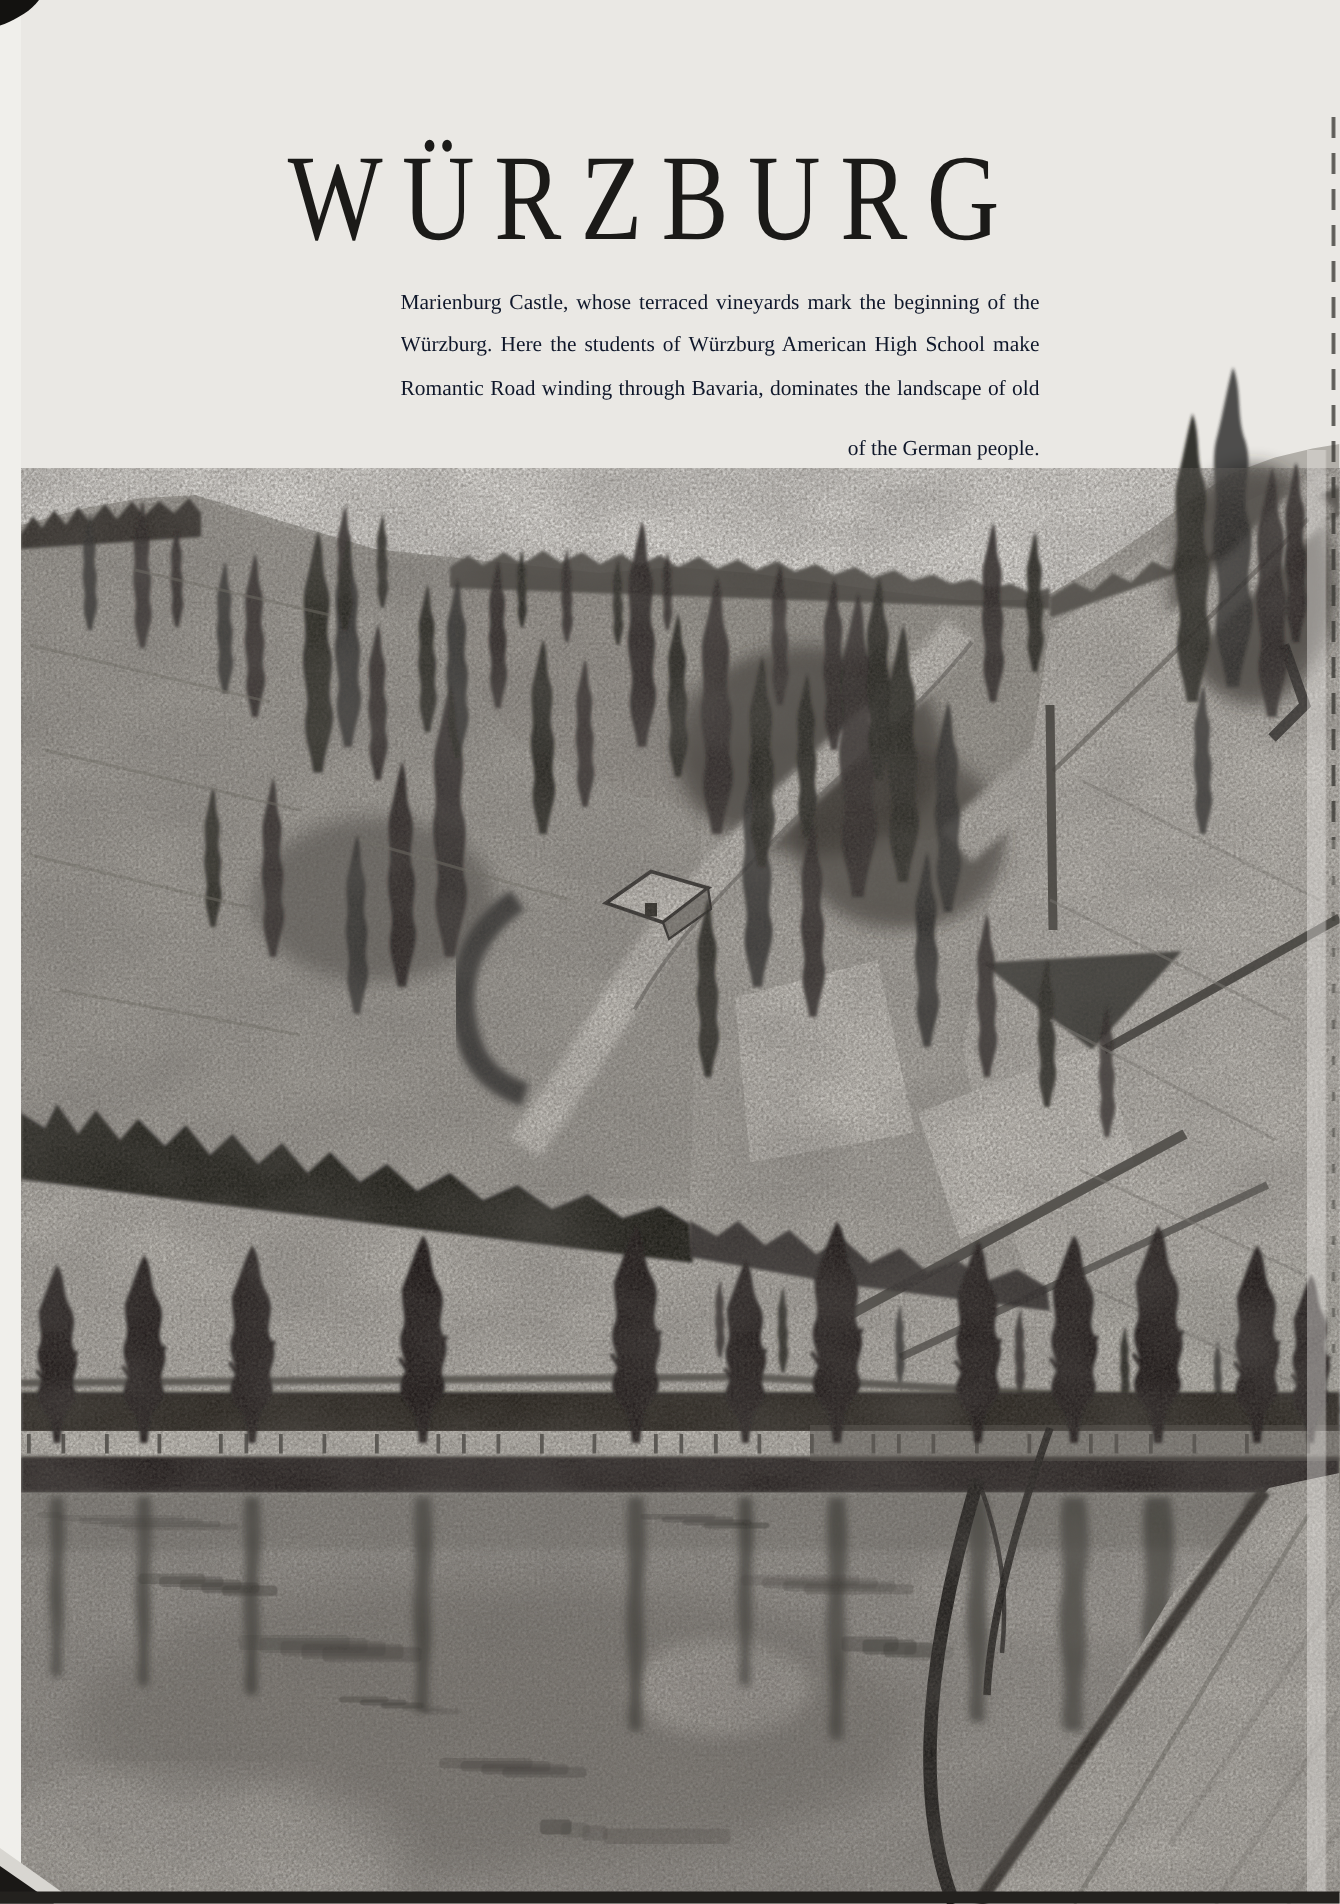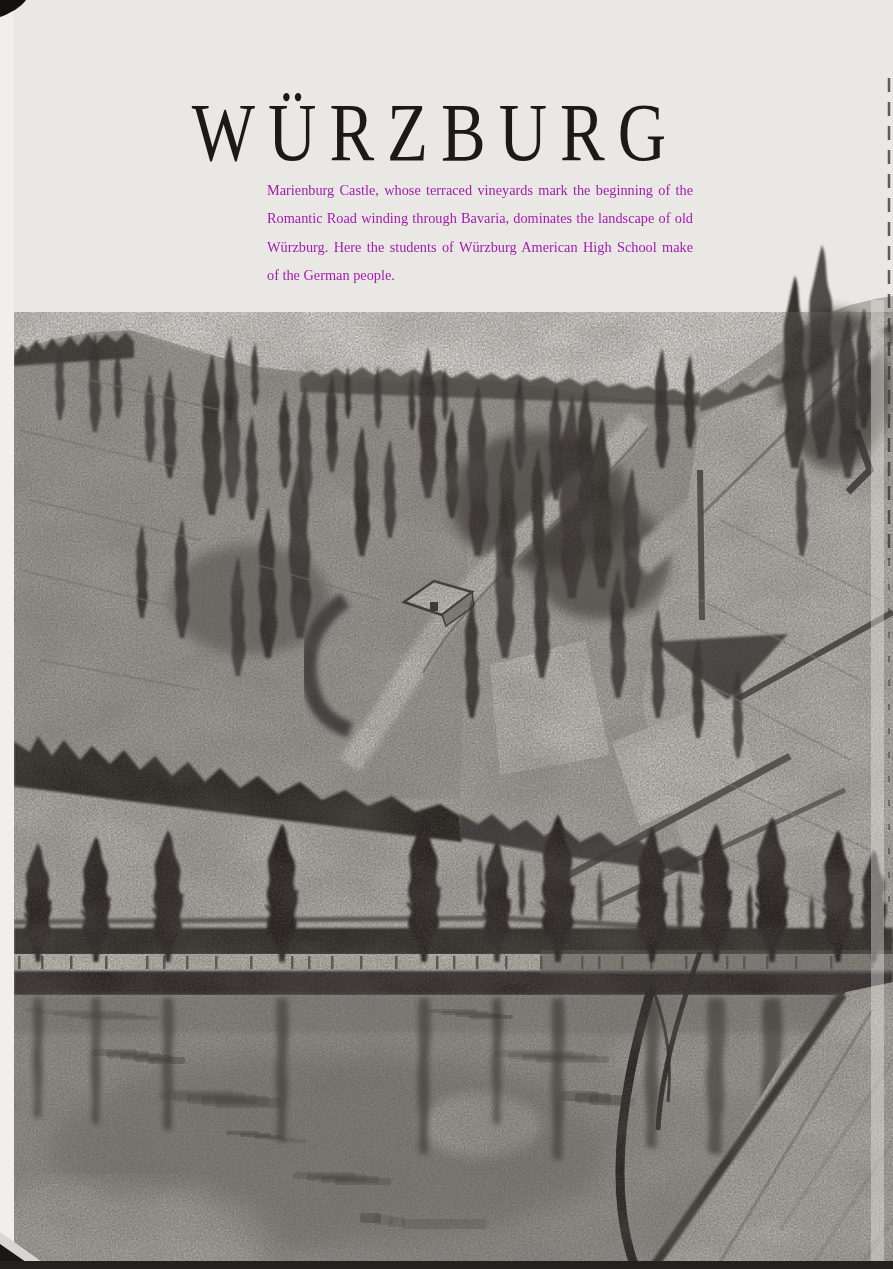--- a/index.html
+++ b/index.html
@@ -13,25 +13,25 @@
     position:absolute;left:0;top:86px;width:871px;margin:0;
     text-align:center;
     font-weight:normal;
     font-size:67px;
     letter-spacing:13px;
     color:#1b1a18;
     transform:scaleY(1.22);
     transform-origin:50% 0;
   }
   .intro{
-    position:absolute;left:267px;top:176px;width:426px;
-    font-size:14.3px;line-height:28.4px;color:#a21caf;font-family:Liberation Serif, serif;
+    position:absolute;left:267px;top:188px;width:426px;
+    font-size:14.3px;line-height:28.4px;color:#0f172a;font-family:Liberation Serif, serif;
   }
   .intro .jline{text-align:justify;text-align-last:justify;white-space:normal;}
-  .intro .lline{text-align:left;}
+  .intro .lline{text-align:right;margin-top:12px;}
   figure.drawing{margin:0;position:absolute;inset:0;}
   svg{display:block;}
 </style>
 </head>
 <body>
 
 <div class="page">
 
   <figure class="drawing" aria-label="Charcoal drawing of the Marienburg hillside vineyards with a winding road, rows of poplar trees along the river bank and their reflections in the water">
     <svg width="893" height="1269" viewBox="0 0 893 1269">
@@ -328,17 +328,17 @@
         <path d="M0,1232 L52,1269 L0,1269 Z" fill="#d8d6d1"></path>
         <path d="M0,1244 L36,1269 L0,1269 Z" fill="#1a1816"></path>
         <rect x="0" y="1261" width="893" height="8" fill="#23211e"></rect>
       </g>
     </svg>
   </figure>
 
   <h1 class="title">WÜRZBURG</h1>
   <div class="intro">
     <div class="jline">Marienburg Castle, whose terraced vineyards mark the beginning of the</div>
+    <div class="jline">Würzburg. Here the students of Würzburg American High School make</div>
     <div class="jline">Romantic Road winding through Bavaria, dominates the landscape of old</div>
-    <div class="jline">Würzburg. Here the students of Würzburg American High School make</div>
     <div class="lline">of the German people.</div>
   </div>
 </div>
 
 </body></html>

